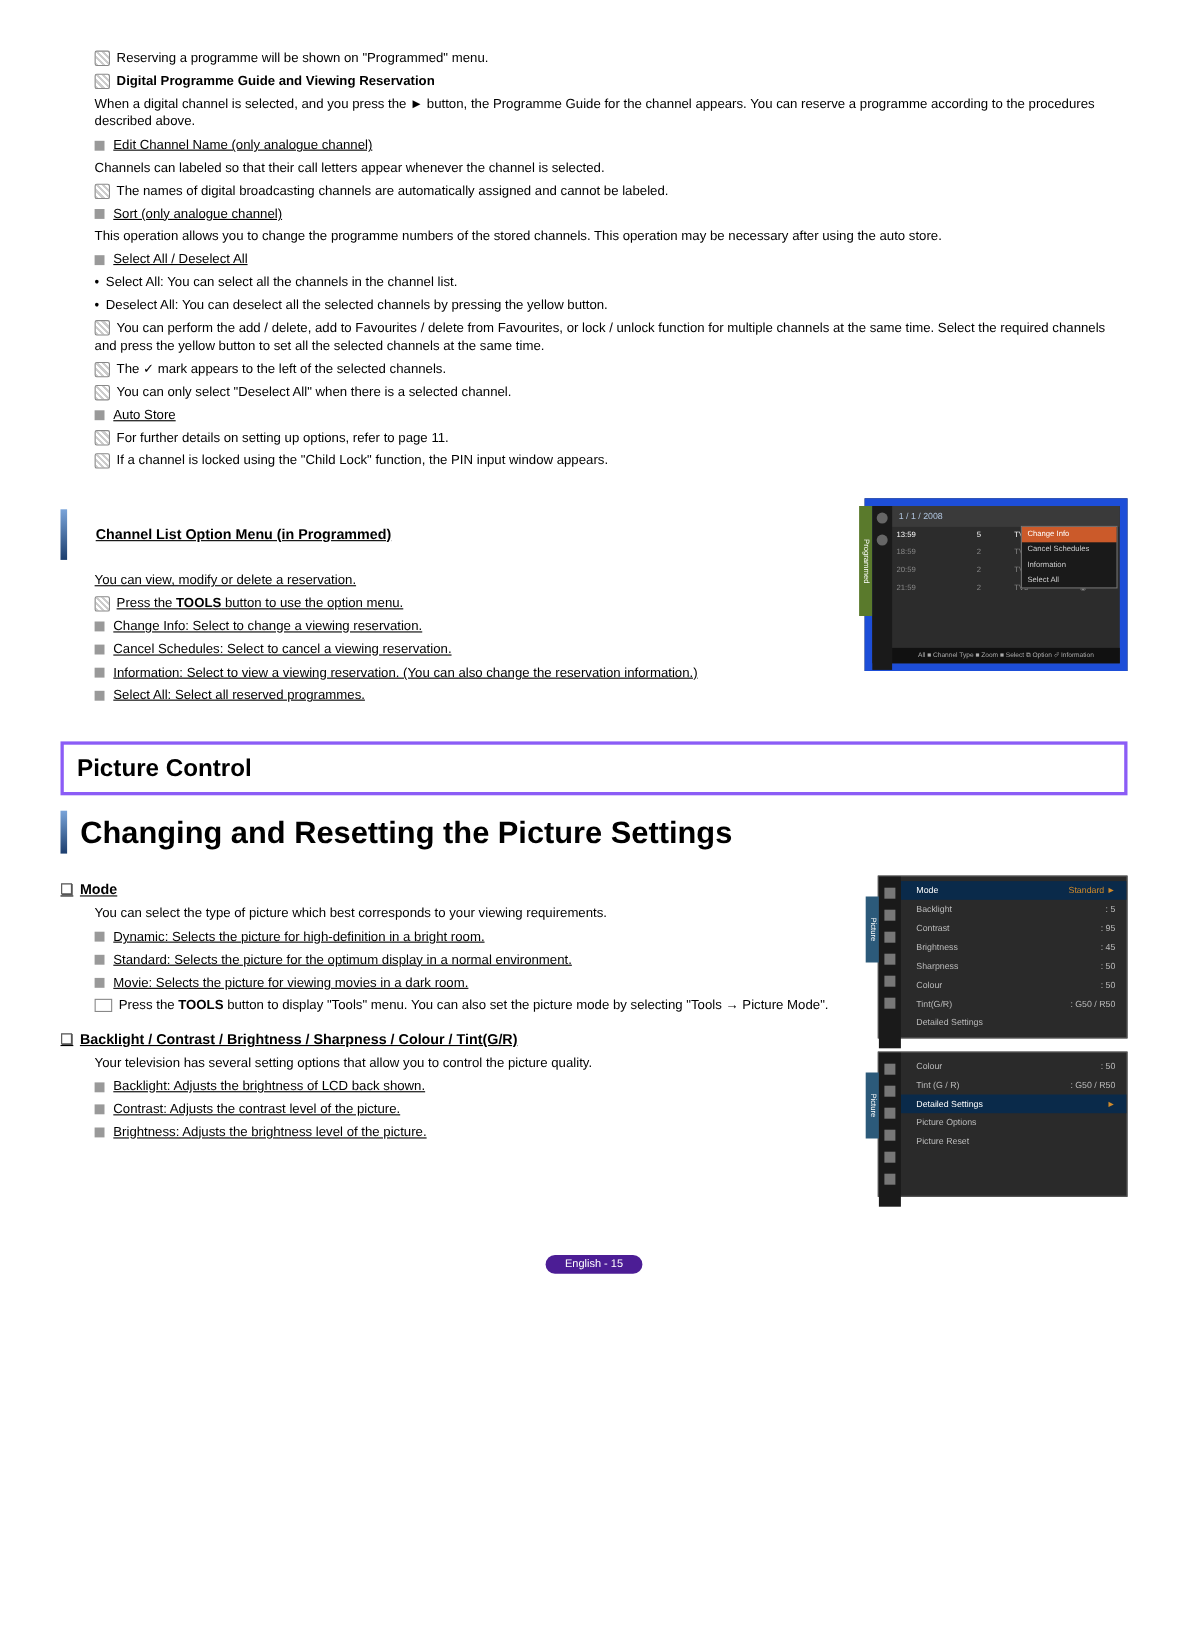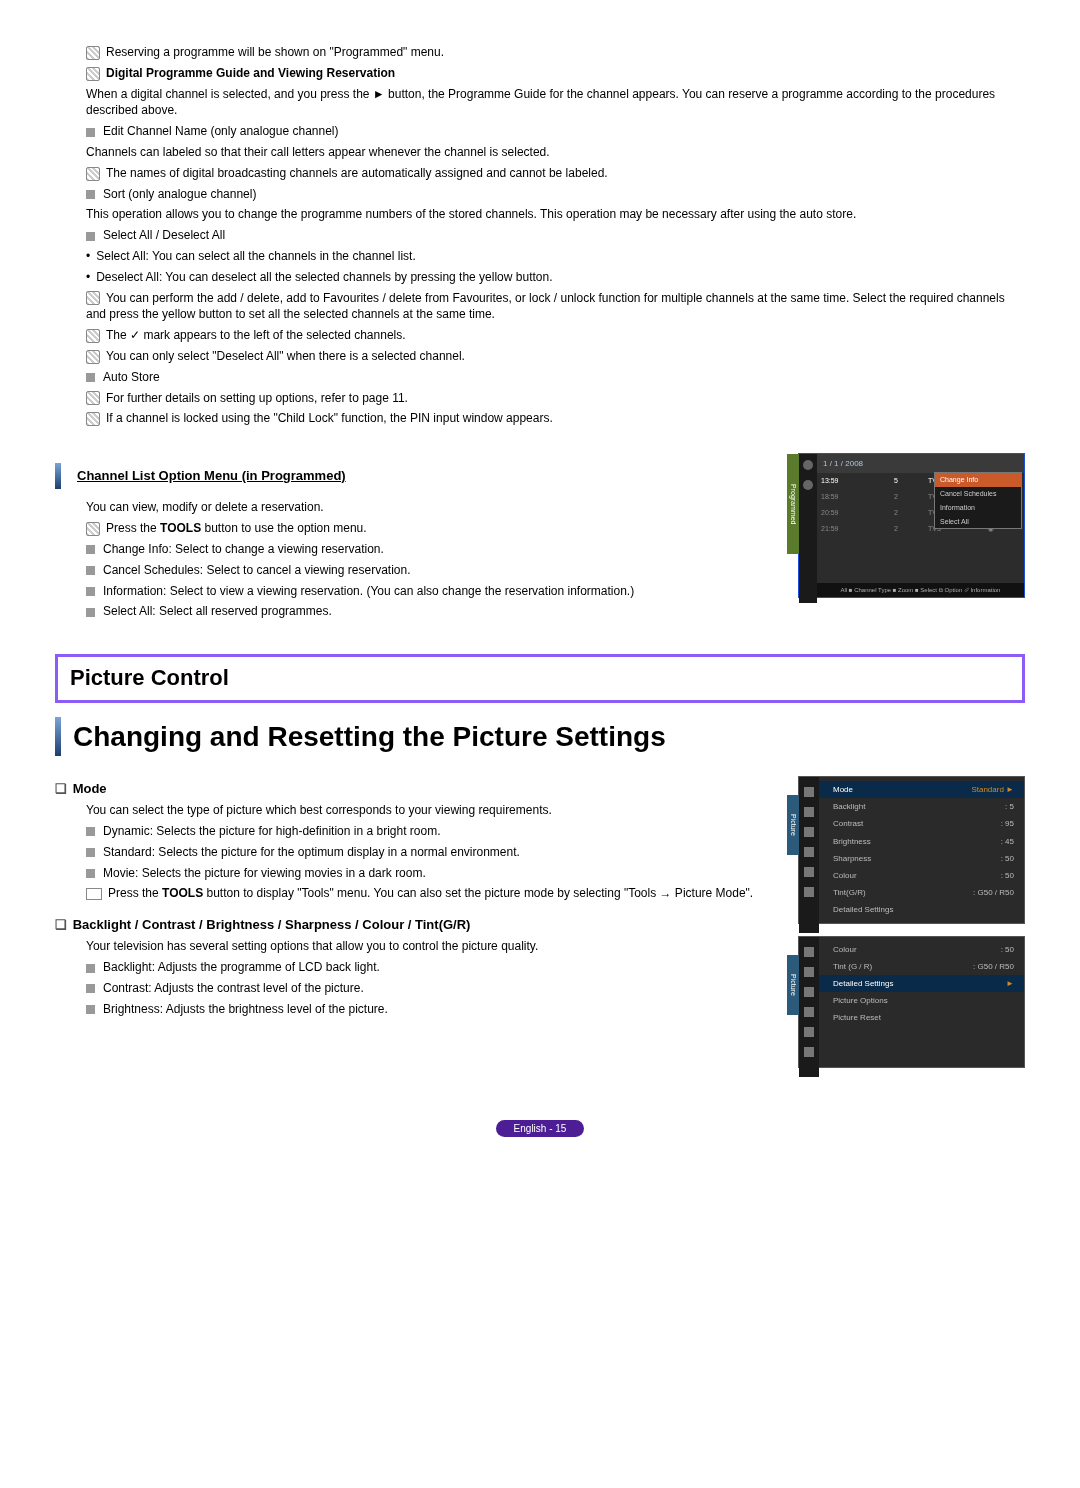--- a/index.html
+++ b/index.html
@@ -5,21 +5,21 @@
 body {
   font-family: Arial, Helvetica, sans-serif;
   font-size: 12px;
   color: #000;
   margin: 0;
   padding: 40px 55px;
   width: 1080px;
   box-sizing: border-box;
   line-height: 1.4;
 }
-.indent1 { margin-left: 55px; }
+.indent1 { margin-left: 55px; text-decoration: underline; }
 .indent2 { margin-left: 75px; }
 .indent3 { margin-left: 95px; }
 .note-icon::before {
   content: "";
   display: inline-block;
   width: 12px; height: 12px;
   border: 1px solid #888;
   border-radius: 2px;
   margin-right: 6px;
   vertical-align: middle;
@@ -50,21 +50,21 @@
   align-items: center;
   margin: 20px 0 10px 0;
 }
 .section-bar {
   width: 6px;
   background: linear-gradient(#7aa4d9,#1c3e6e);
   margin-right: 12px;
   align-self: stretch;
 }
 .section-title h2 { font-size: 28px; font-weight: bold; margin: 0; }
-.section-title h3 { font-size: 13px; font-weight: bold; text-decoration: underline; margin: 4px; }
+.section-title h3 { font-size: 13px; font-weight: bold; text-decoration: underline; margin: 14px; }
 .picture-control-box {
   border: 3px solid #8b5cf6;
   padding: 6px 12px;
   font-size: 22px;
   font-weight: bold;
   margin: 30px 0 0 0;
 }
 .sub-heading {
   font-weight: bold;
   font-size: 13px;
@@ -87,21 +87,21 @@
   padding: 3px 18px;
   border-radius: 10px;
 }
 
 .osd1 {
   width: 225px;
   background: #2c2c2c;
   color: #ddd;
   font-size: 8px;
   position: relative;
-  border: 1px solid #1d4ed8;
+  border: 7px solid #1d4ed8;
 }
 .osd1 .side-tab {
   position: absolute;
   left: -12px; top: 0;
   width: 12px; height: 100px;
   background: #5a7a2c;
   color: #fff;
   writing-mode: vertical-rl;
   text-orientation: mixed;
   font-size: 7px;
@@ -260,21 +260,21 @@
     <div class="indent2 para">You can select the type of picture which best corresponds to your viewing requirements.</div>
     <div class="indent1 para square-icon">Dynamic: Selects the picture for high-definition in a bright room.</div>
     <div class="indent1 para square-icon">Standard: Selects the picture for the optimum display in a normal environment.</div>
     <div class="indent1 para square-icon">Movie: Selects the picture for viewing movies in a dark room.</div>
     <div class="indent2 para">
       <span class="tool-icon"></span>Press the <b>TOOLS</b> button to display "Tools" menu. You can also set the picture mode by selecting "Tools → Picture Mode".
     </div>
 
     <div class="sub-heading indent1 bullet-square">Backlight / Contrast / Brightness / Sharpness / Colour / Tint(G/R)</div>
     <div class="indent2 para">Your television has several setting options that allow you to control the picture quality.</div>
-    <div class="indent1 para square-icon">Backlight: Adjusts the programme of LCD back light.</div>
+    <div class="indent1 para square-icon">Backlight: Adjusts the brightness of LCD back shown.</div>
     <div class="indent1 para square-icon">Contrast: Adjusts the contrast level of the picture.</div>
     <div class="indent1 para square-icon">Brightness: Adjusts the brightness level of the picture.</div>
   </div>
 
   <div class="right-col" style="margin-left:20px; margin-top:10px;">
 
     <div class="osd2">
       <div class="side-tab">Picture</div>
       <div class="iconcol">
         <div class="ic"></div>

